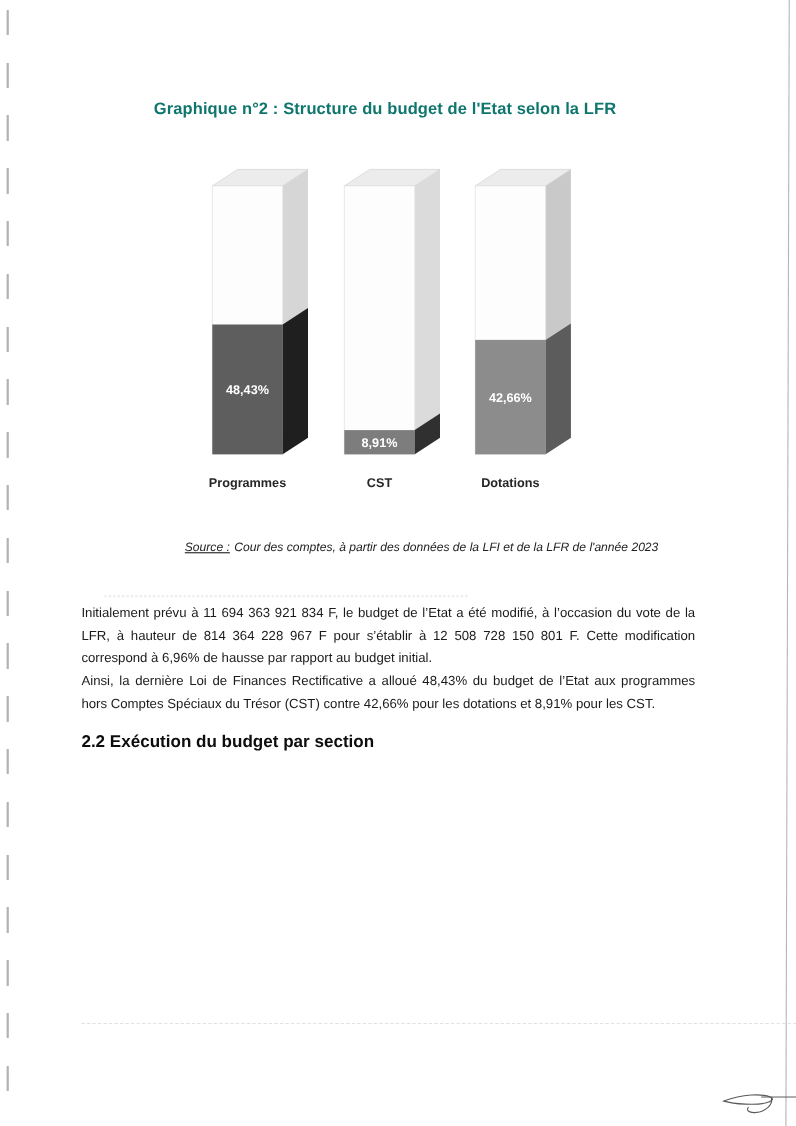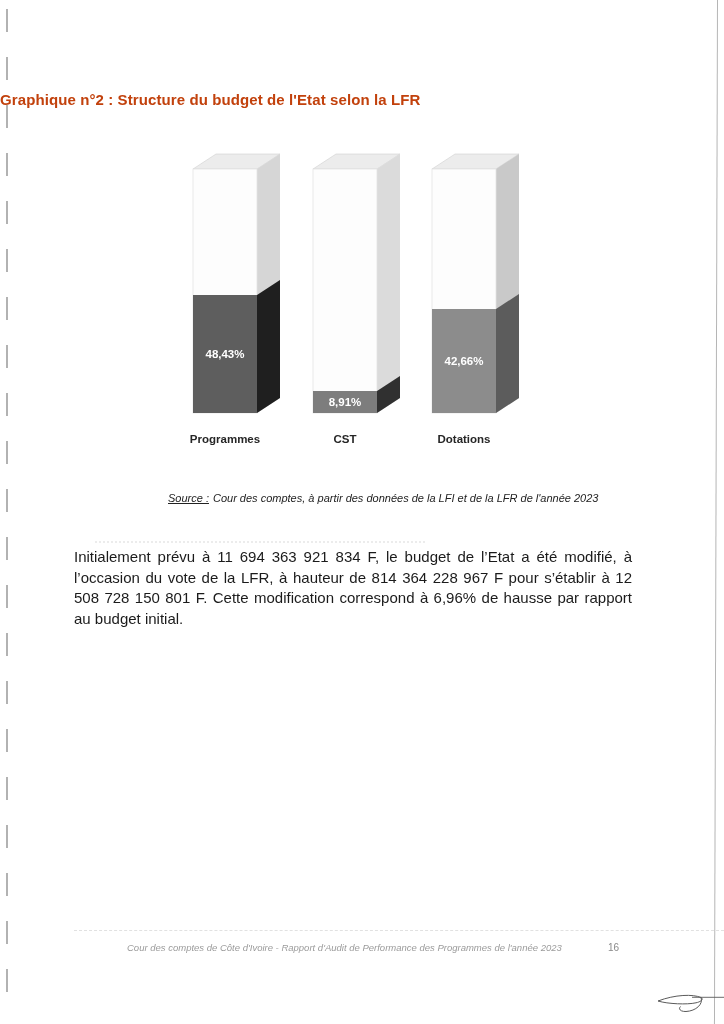--- a/index.html
+++ b/index.html
@@ -18,34 +18,34 @@
       rgba(115,115,115,.55) 0px, rgba(115,115,115,.55) 23px,
       transparent 23px, transparent 48px);
   }
   .scan-edge{
     position:absolute;top:0;left:717px;width:1px;height:1024px;
     background:#9c9c9c;opacity:.75;
     transform:rotate(0.17deg);transform-origin:top center;
   }
   .title{
     position:absolute;top:91px;left:0;width:700px;margin:0;
-    font-size:15px;font-weight:bold;color:#c2410c;
+    text-align:center;font-size:15px;font-weight:bold;color:#0f766e;
     letter-spacing:.1px;
   }
   .chart{position:absolute;left:0;top:0;width:724px;height:470px;}
   .source{
     position:absolute;top:492px;left:168px;margin:0;
     font-size:11px;font-style:italic;color:#222;text-align:right;
   }
   .src-label{text-decoration:underline;margin-right:4px;}
   .body{
     position:absolute;top:547px;left:74px;width:558px;
   }
   .body p{
-    margin:0;font-size:15px;line-height:20.7px;
+    margin:0;font-size:12px;line-height:20.7px;
     text-align:justify;color:#1b1b1b;
   }
   .body h2{
     margin:15px 0 10px 0;font-size:15.5px;font-weight:bold;color:#0d0d0d;
   }
   .noise-dots{
     position:absolute;top:541px;left:95px;width:330px;height:0;
     border-top:2px dotted #ececec;
   }
   .footer-rule{
@@ -96,27 +96,25 @@
       <rect x="432" y="309" width="64" height="104" fill="#8c8c8c"></rect>
       <polygon points="496,309 519,294 519,398 496,413" fill="#5c5c5c"></polygon>
       <text x="464" y="362" text-anchor="middle" dominant-baseline="middle" fill="#ffffff" font-size="11.5" font-weight="bold" font-family="&quot;Liberation Sans&quot;,sans-serif">42,66%</text>
       <text x="464" y="443" text-anchor="middle" fill="#262626" font-size="11.5" font-weight="bold" font-family="&quot;Liberation Sans&quot;,sans-serif">Dotations</text>
     </svg>
 
   <p class="source"><span class="src-label">Source :</span><span>Cour des comptes, à partir des données de la LFI et de la LFR de l'année 2023</span></p>
 
   <div class="body">
     <p>Initialement prévu à 11 694 363 921 834 F, le budget de l’Etat a été modifié, à l’occasion du vote de la LFR, à hauteur de 814 364 228 967 F pour s’établir à 12 508 728 150 801 F. Cette modification correspond à 6,96% de hausse par rapport au budget initial.</p>
+    <p>Ainsi, la dernière Loi de Finances Rectificative a alloué 48,43% du budget de l’Etat aux programmes hors Comptes Spéciaux du Trésor (CST) contre 42,66% pour les dotations et 8,91% pour les CST.</p>
+    <h2>2.2 Exécution du budget par section</h2>
   </div>
 
   <div class="footer-rule"></div>
-  <div class="footer">
-    <span class="footer-text">Cour des comptes de Côte d'Ivoire - Rapport d'Audit de Performance des Programmes de l'année 2023</span>
-    <span class="page-num">16</span>
-  </div>
 
   <svg class="pen-mark" viewBox="0 0 79 45">
     <path d="M13,26 C30,19.5 48,19 56,22.5 C58.5,23.8 57,26.5 51,27.8 C42,29.8 23,29 13,26 Z" fill="none" stroke="#5a5a5a" stroke-width="1"></path>
     <path d="M56,22.5 C58.5,29 51,36 41,36.5 C35.5,36.7 33,34 35.5,31.5" fill="none" stroke="#5a5a5a" stroke-width="1"></path>
     <path d="M47,22.3 L79,22.3" fill="none" stroke="#5a5a5a" stroke-width="0.9"></path>
   </svg>
 
 </div>
 
 </body></html>

